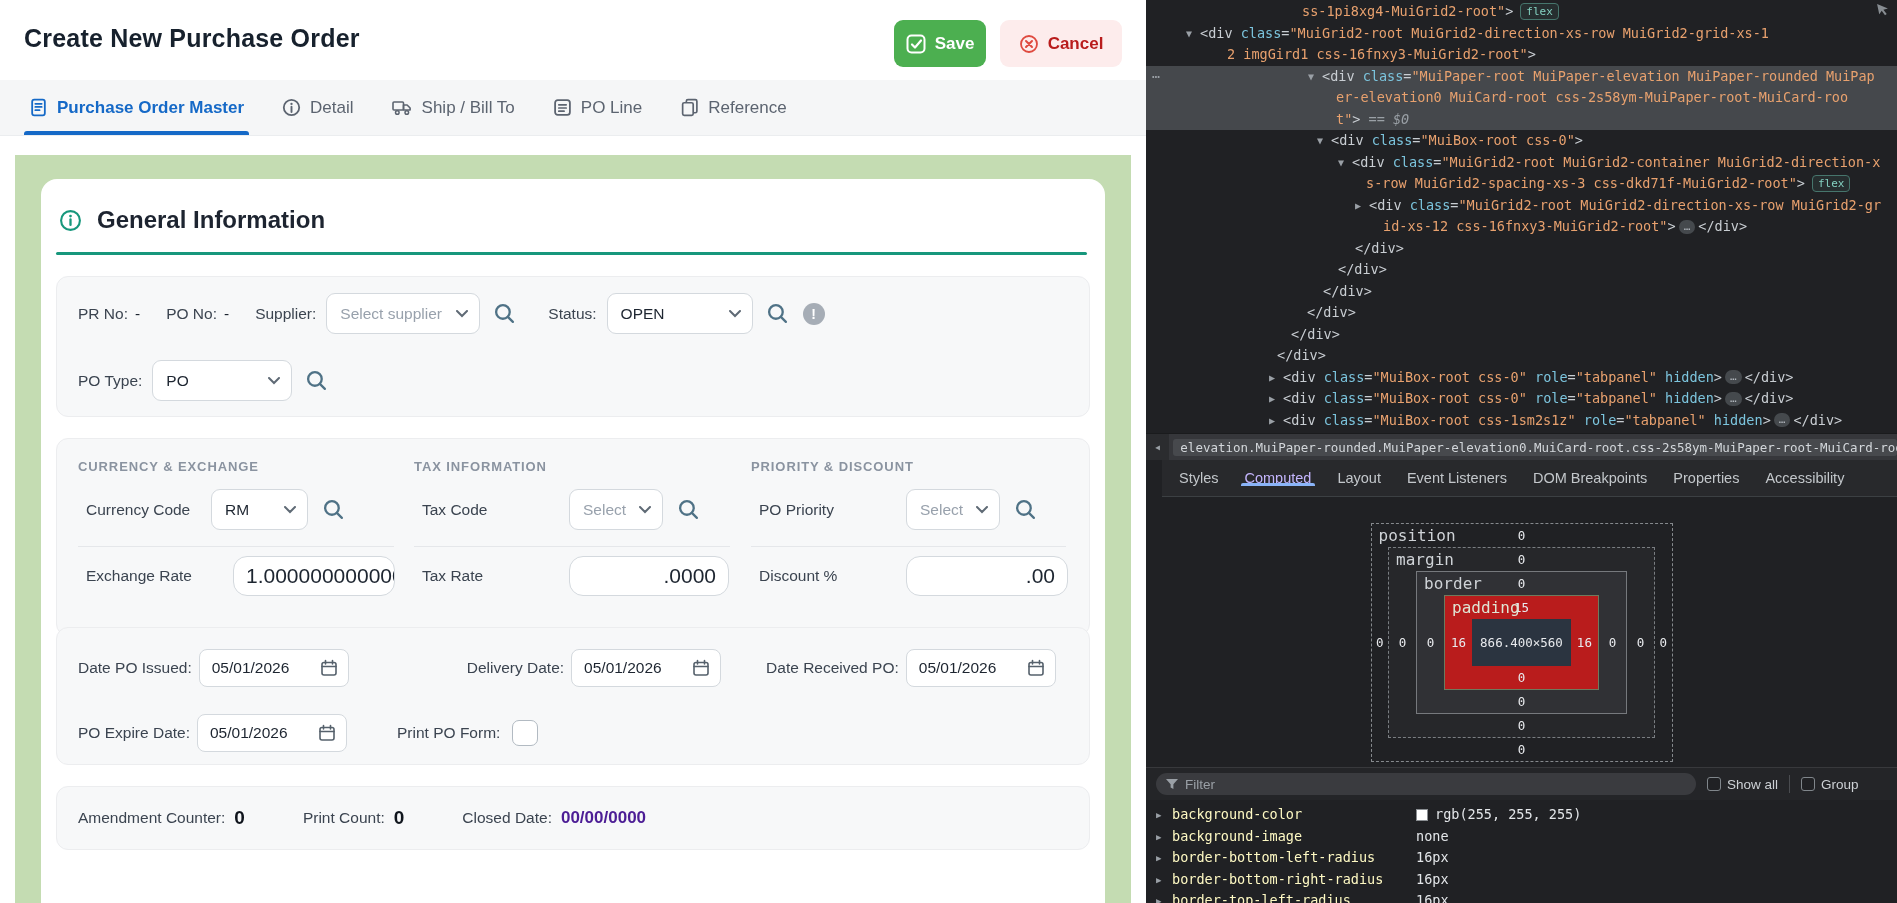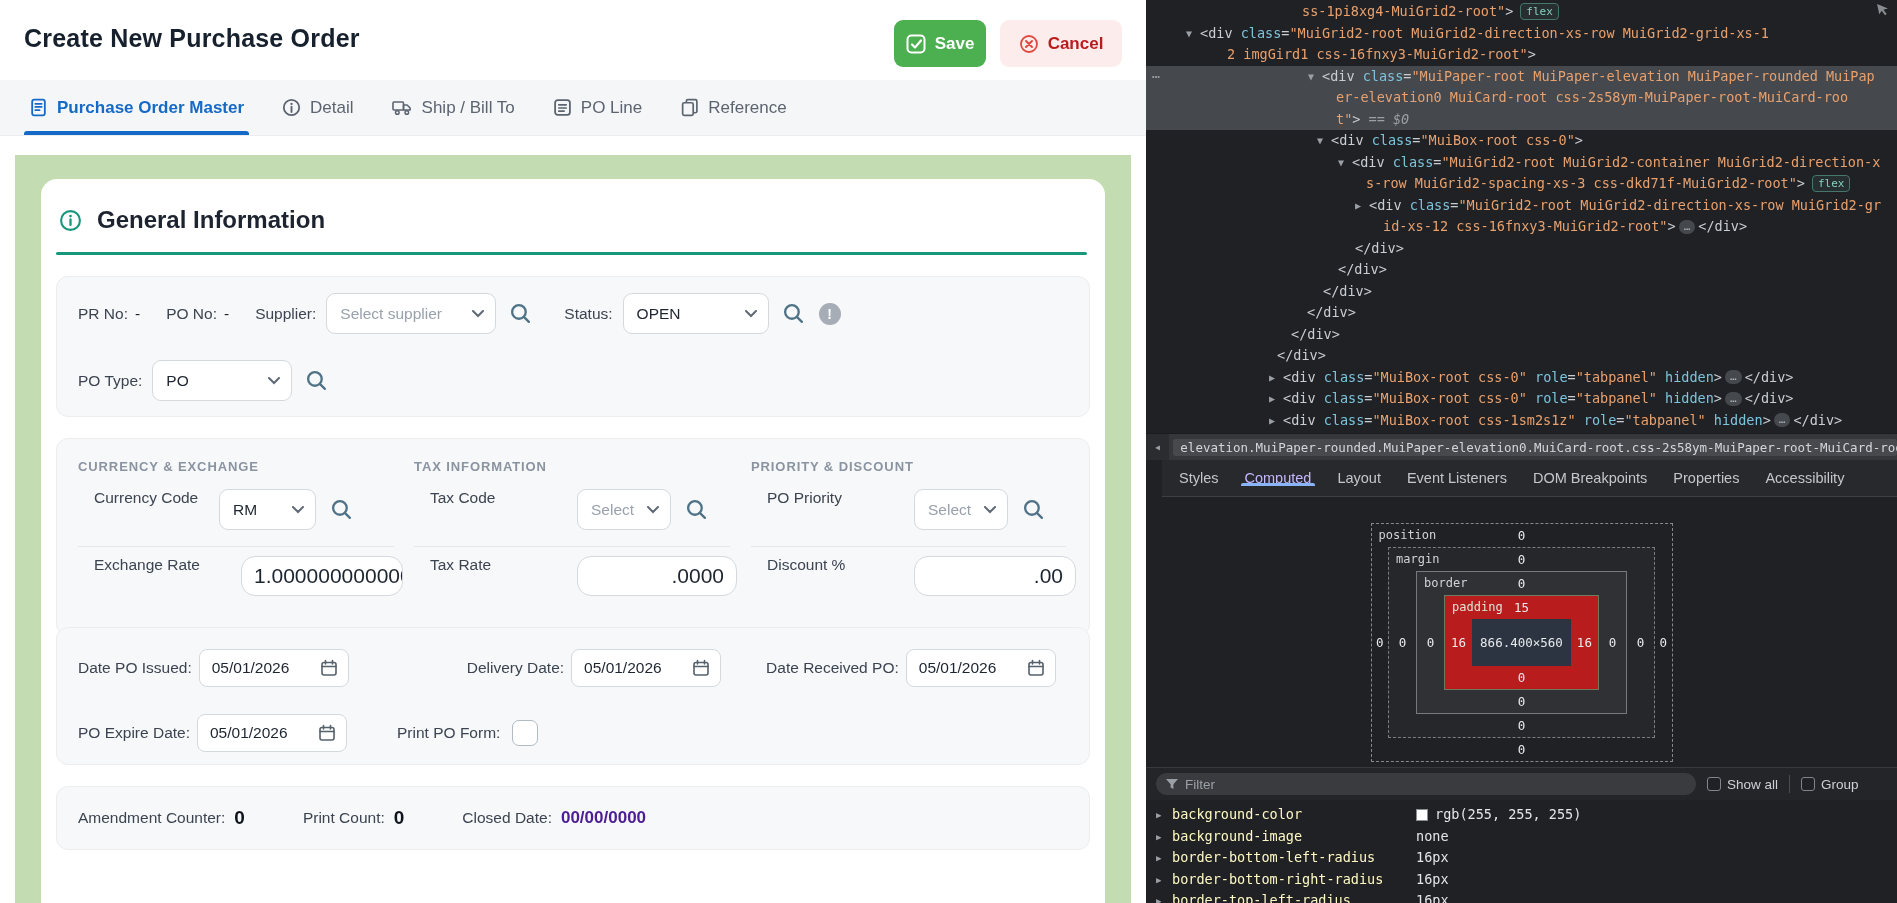--- a/index.html
+++ b/index.html
@@ -40,21 +40,21 @@
   .inputbox{height:40px;background:#fff;border:1.4px solid #d4d9de;border-radius:14px;display:flex;align-items:center;padding:10px 12px;font-size:21px;color:#1d2530;overflow:hidden;white-space:nowrap}
   .inputbox.right{justify-content:flex-end}
   .icon-btn{background:none;border:none;padding:0;cursor:pointer;display:flex;align-items:center}
   .warn{width:22px;height:22px;border-radius:50%;background:#a6adb6;color:#fff;font-size:14px;font-weight:700;display:flex;align-items:center;justify-content:center}
   .datebox{width:150px;height:38px;background:#fff;border:1.4px solid #d4d9de;border-radius:8px;display:flex;align-items:center;justify-content:space-between;padding:0 10px 0 12px;font-size:15.5px;color:#1d2530;cursor:pointer}
   .checkbox{width:26px;height:26px;background:#fff;border:1.7px solid #b2bac2;border-radius:7px;cursor:pointer}
 
   .colhead{font-size:13px;font-weight:700;color:#8a93a0;letter-spacing:.9px;white-space:nowrap}
   .p2col{position:absolute;top:0;height:100%}
   .p2col .colhead{position:absolute;top:20px;left:0}
-  .p2row{position:absolute;left:16px;display:flex;}
+  .p2row{position:absolute;left:8px;display:flex;align-items:center}
   .p2div{position:absolute;left:0;right:4px;top:107px;border-top:1px solid #e5e7ea}
 
   .big0{font-size:19px;font-weight:700;color:#10151d}
   .bdate{font-size:17px;font-weight:700;color:#4c1d95}
 
   
   .devtools{position:relative;width:751px;height:903px;background:#202124;color:#dfe1e4;font-family:"DejaVu Sans Mono",monospace;font-size:13.5px;overflow:hidden}
   .tree{position:absolute;top:0;left:0;right:0;height:433px;overflow:hidden;padding-top:1px}
   .tl{height:21.5px;line-height:21.5px;white-space:pre;position:relative;overflow:hidden}
   .tl.sel{background:#45484c}
@@ -78,21 +78,21 @@
   .dt-tab.active::after{content:"";position:absolute;left:9px;right:9px;bottom:0;height:3px;background:#8ab4f8;border-radius:2px 2px 0 0}
 
   .bm-wrap{position:absolute;top:497px;left:0;width:100%;height:270px}
   .bm{width:302px;margin:26px auto 0;font-size:12.5px}
   .bm-layer{display:flex;flex-direction:column;flex:1}
   .l-pos{border:1px dashed #85898d;background:#202124}
   .l-margin{border:1px dashed #7a7e82;background:#26272a}
   .l-border{border:1px solid #76797d;background:#303135}
   .l-padding{border:1px solid #6e7a5e;background:#b91c1c}
   .bm-top{position:relative;height:23px;line-height:23px}
-  .bm-lab{position:absolute;left:7px;color:#cfd3d7;font-size:12px}
+  .bm-lab{position:absolute;left:7px;color:#cfd3d7;font-size:16px}
   .l-padding .bm-lab{color:#dfe5d4}
   .bm-num{display:block;text-align:center;color:#e8eaed}
   .bm-mid{display:flex;flex:1;align-items:stretch}
   .bm-side{width:27px;display:flex;align-items:center;justify-content:center;color:#e8eaed}
   .bm-bot{height:23px;line-height:23px;text-align:center;color:#e8eaed}
   .bm-content{flex:1;min-height:27px;background:#2b3440;color:#e8eaed;display:flex;align-items:center;justify-content:center;padding:16px 8px;white-space:nowrap}
 
   .filterbar{position:absolute;top:767px;left:0;width:100%;height:33px;background:#242528;border-top:1px solid #38393c;display:flex;align-items:center;padding:0 10px;gap:11px;font-family:"Liberation Sans",sans-serif;font-size:13.5px;color:#cdd1d5}
   .filter-input{flex:0 0 540px;height:22px;background:#3a3b3f;border-radius:11px;display:flex;align-items:center;gap:7px;padding:0 10px;color:#9aa0a6;cursor:text}
   .cb{display:flex;align-items:center;gap:6px;cursor:pointer;white-space:nowrap}
@@ -184,21 +184,21 @@
         </div>
         <div class="section-underline"></div>
 
         <div class="panel p1">
           <div class="p-row" style="top:16px;height:41px">
             <span class="lbl">PR No:</span>
             <span class="val" style="margin:0 26px 0 7px">-</span>
             <span class="lbl">PO No:</span>
             <span class="val" style="margin:0 26px 0 7px">-</span>
             <span class="lbl">Supplier:</span>
-            <div class="select" style="width:170px;margin-left:10px">
+            <div class="select" style="width:154px;margin-left:10px">
               <span class="ph">Select supplier</span>
               <svg width="12" height="8" viewBox="0 0 12 8">
                   <path d="M1 1l5 5 5-5" fill="none" stroke="#5f6a75" stroke-width="2" stroke-linecap="round"></path>
                 </svg>
             </div>
             <button class="icon-btn" style="margin-left:13px">
               <svg width="23" height="23" viewBox="0 0 22 22">
                   <circle cx="9.5" cy="9.5" r="6.5" fill="none" stroke="#4f7286" stroke-width="2.2"></circle>
                   <path d="M14.2 14.2L19 19" stroke="#4f7286" stroke-width="2.2" stroke-linecap="round"></path>
                 </svg>

